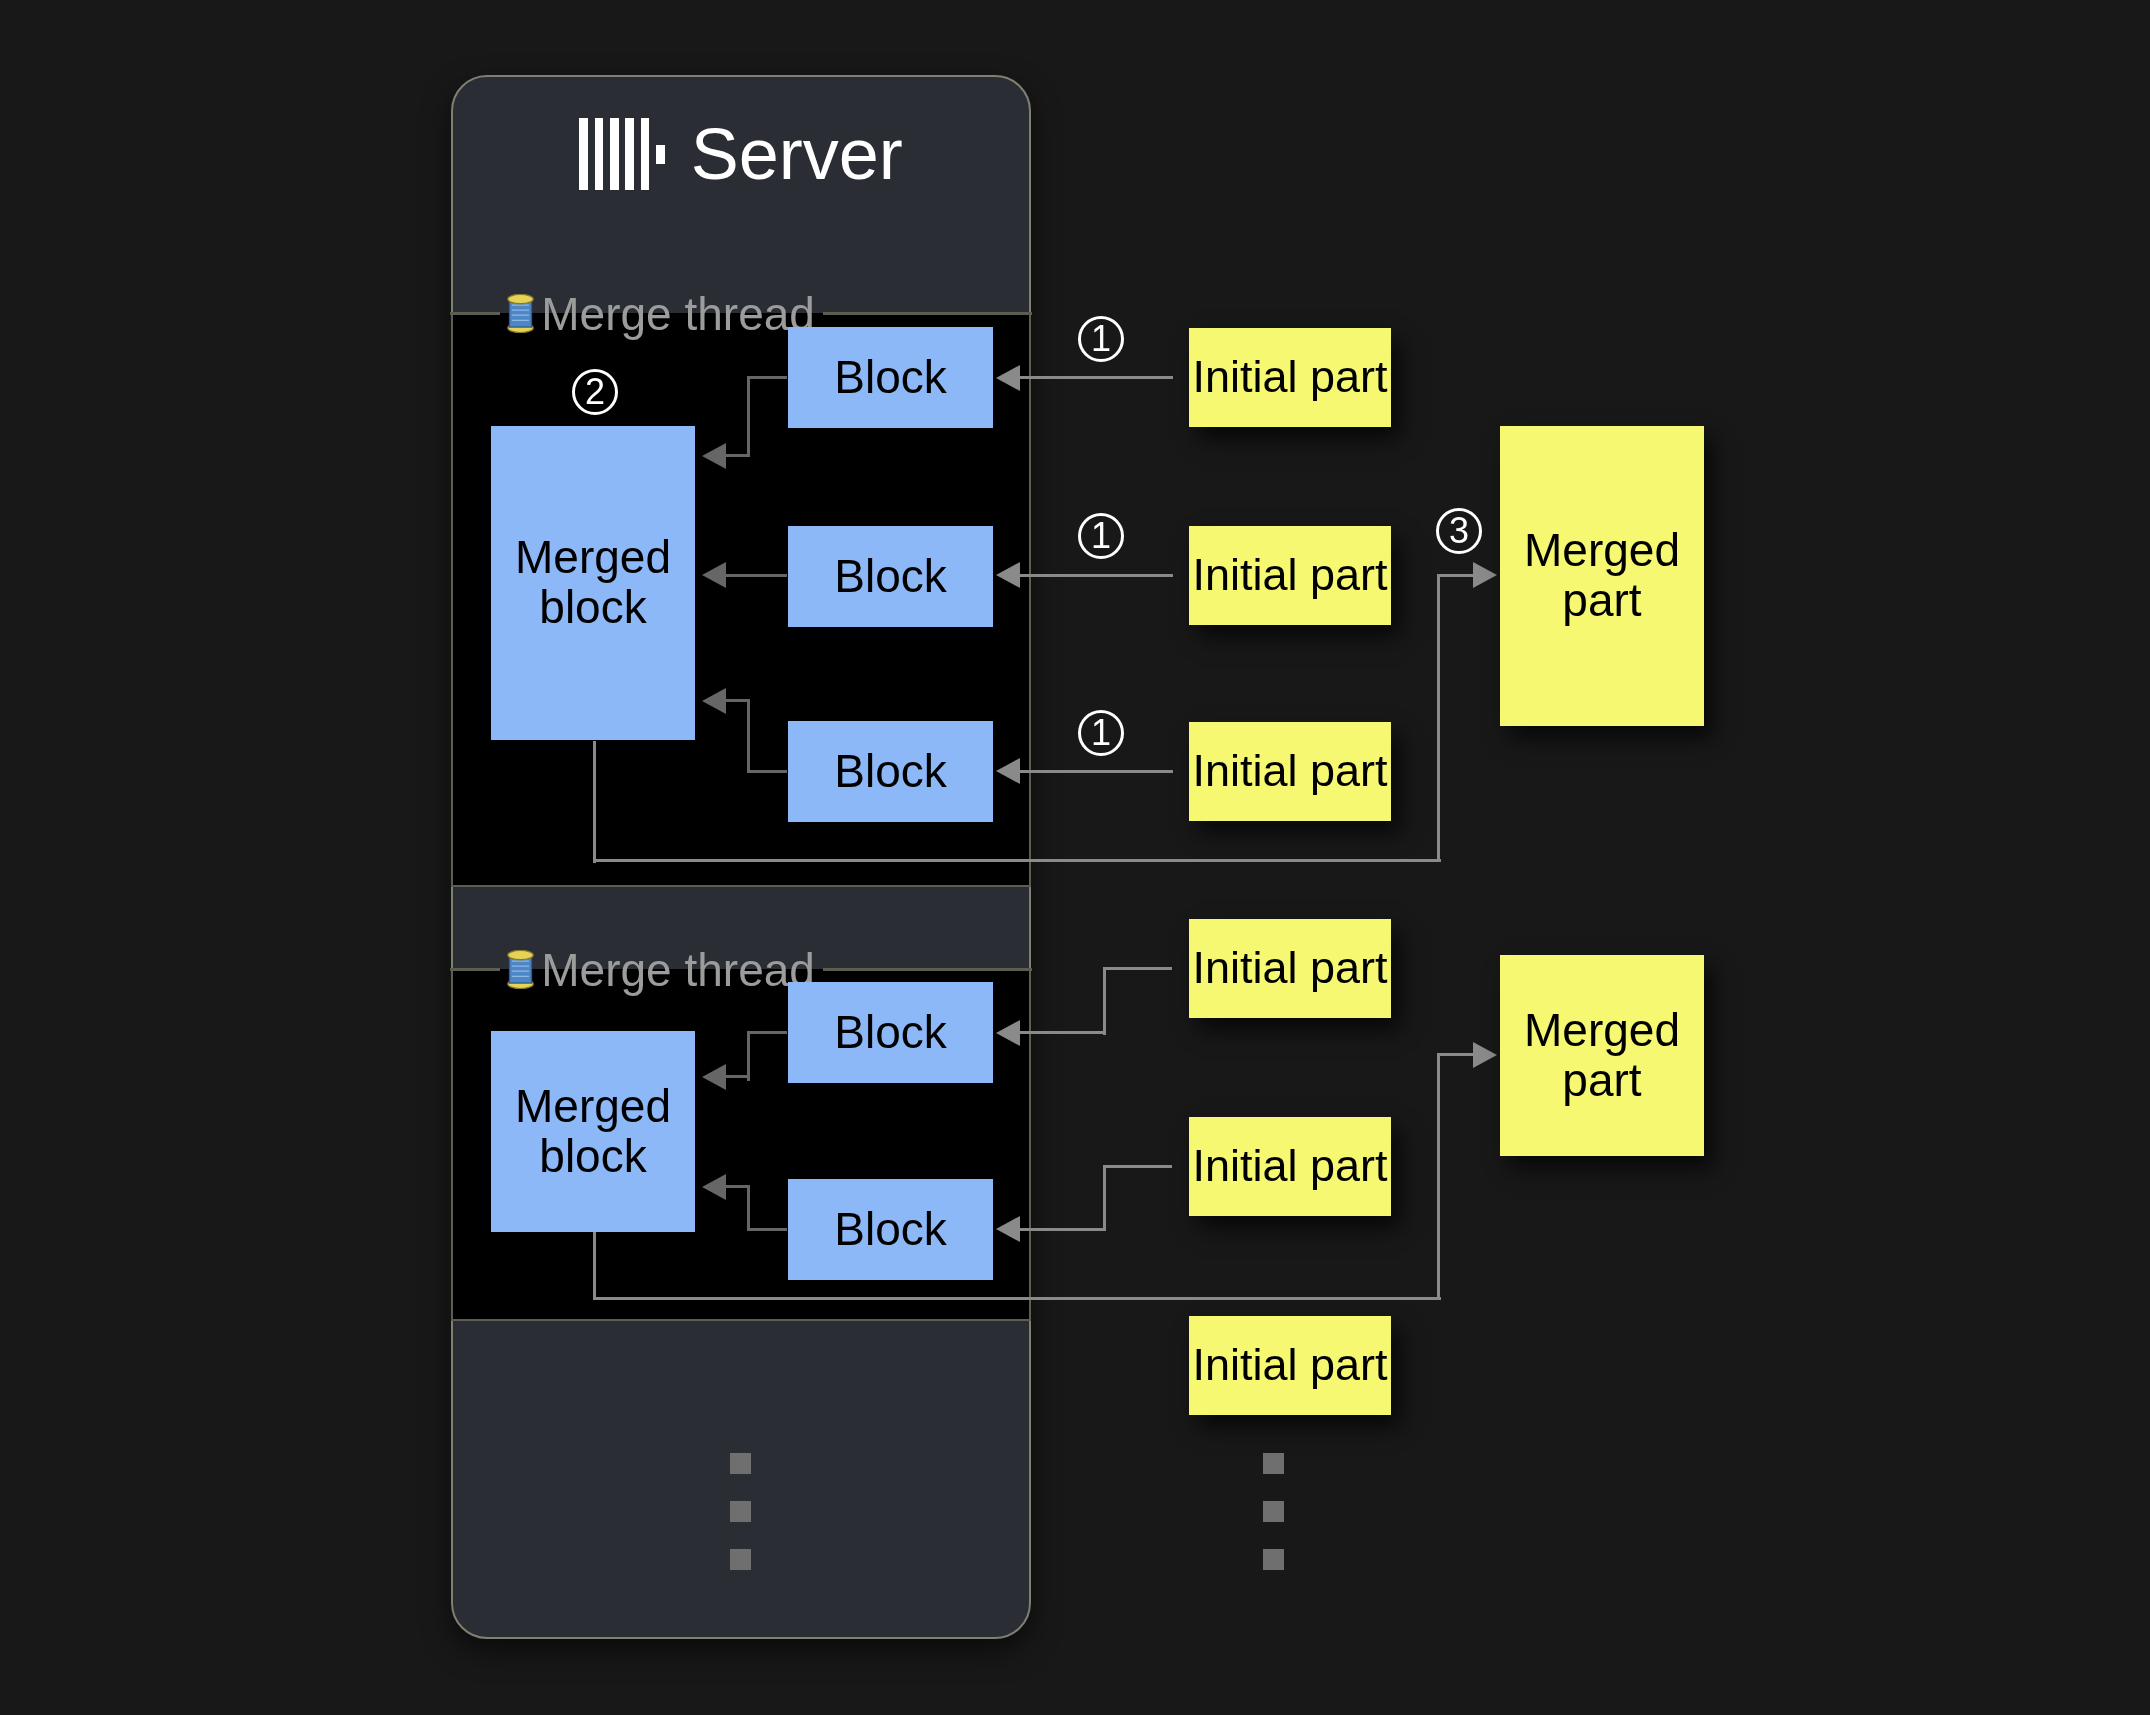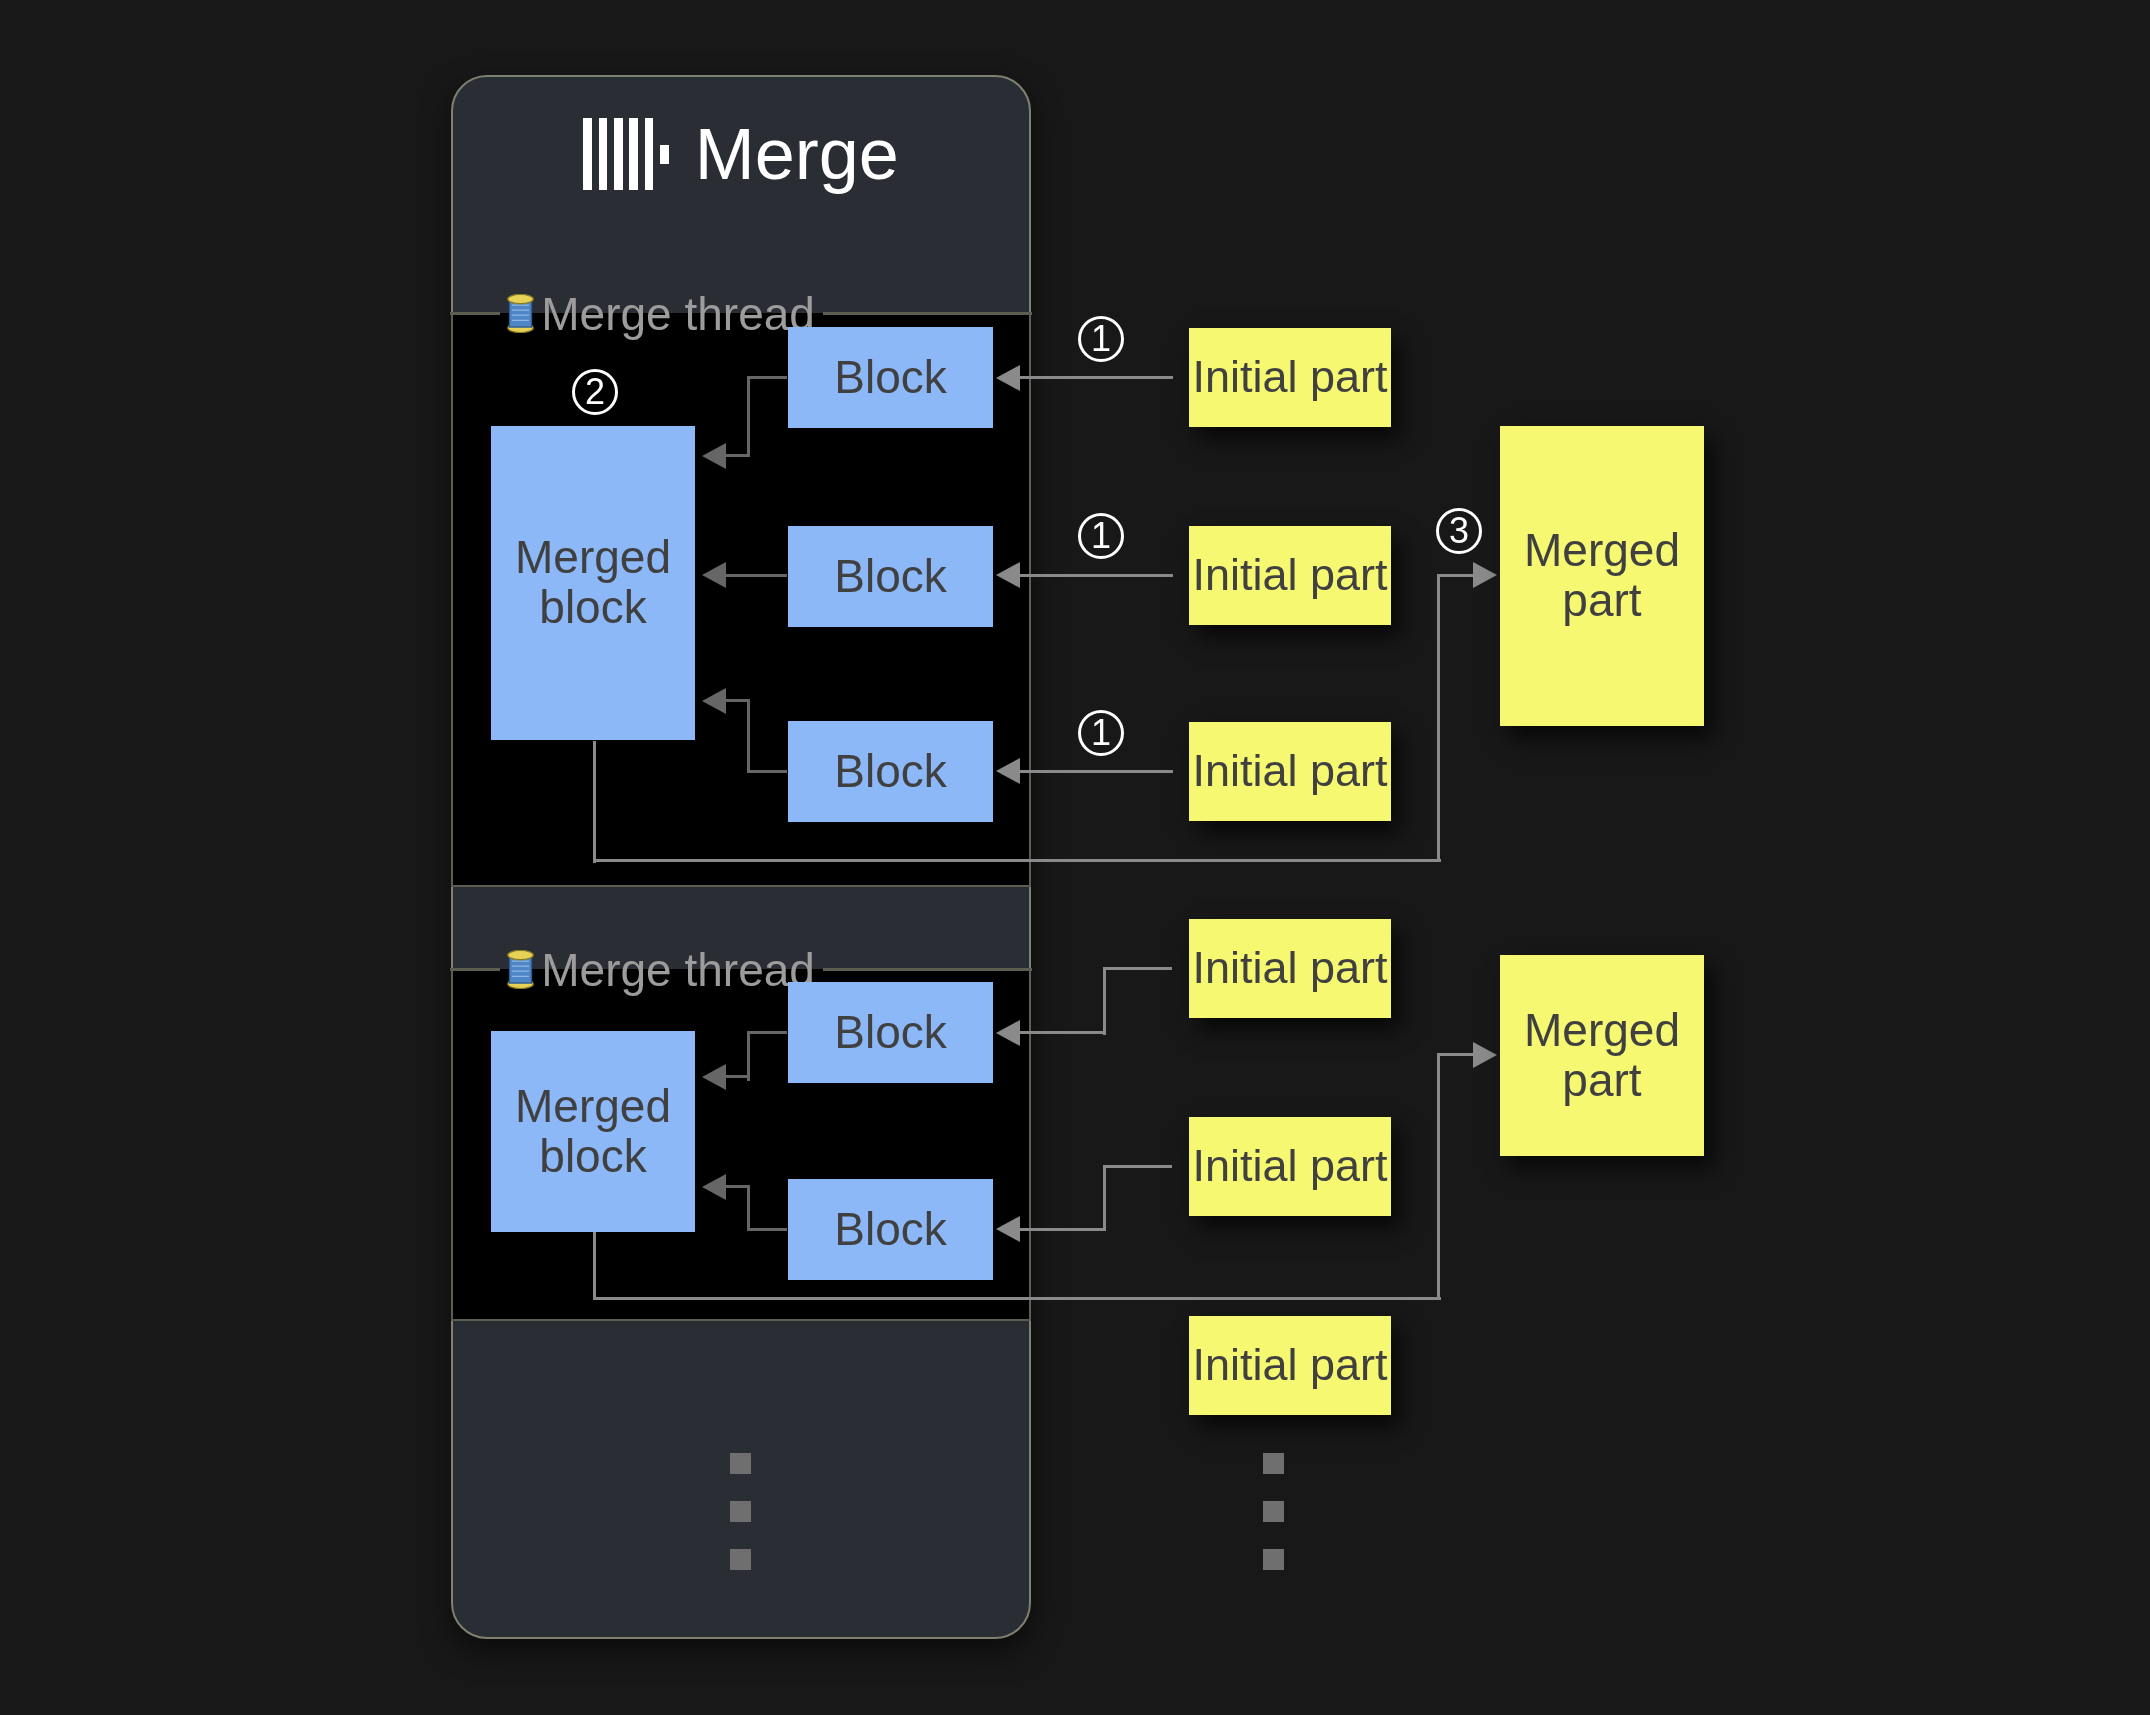--- a/index.html
+++ b/index.html
@@ -33,21 +33,21 @@
   .panel-1{top:313px;height:574px;}
   .panel-2{top:969px;height:352px;}
   .legend{position:absolute;left:-2.6px;right:-2.6px;top:-22px;height:45px;
           display:flex;align-items:center;}
   .legend .seg1{width:50px;height:3.4px;background:var(--panel-border);}
   .legend .spool{margin:0 3.4px 0 5.1px;display:block;}
   .legend .lbl{color:var(--legend);font-size:46px;line-height:1;padding:0 8.6px 0 3.4px;white-space:nowrap;}
   .legend .seg2{flex:1;height:3.4px;background:var(--panel-border);}
 
   .box{position:absolute;display:flex;align-items:center;justify-content:center;
-       text-align:center;color:#404040;line-height:1.08;}
+       text-align:center;color:#000000;line-height:1.08;}
   .blue{background:var(--blue);}
   .yellow{background:var(--yellow);box-shadow:8.6px 12px 20.5px rgba(0,0,0,.7);}
   .f54{font-size:46px;}
   .f52{font-size:45px;margin-left:17px;}
 
   .hline{position:absolute;height:3.4px;}
   .vline{position:absolute;width:3.4px;}
   .c-out{background:var(--line);}
   .c-in{background:var(--line-in);}
   .ah{position:absolute;width:0;height:0;border-top:13px solid transparent;border-bottom:13px solid transparent;}
@@ -225,17 +225,17 @@
 
   <div class="server-title">
     <div class="ch-logo">
       <div class="bar"></div>
       <div class="bar"></div>
       <div class="bar"></div>
       <div class="bar"></div>
       <div class="bar"></div>
       <div class="dot"></div>
     </div>
-    <div class="txt">Merge</div>
+    <div class="txt">Server</div>
   </div>
 
 </div>
 
 
 </body></html>

